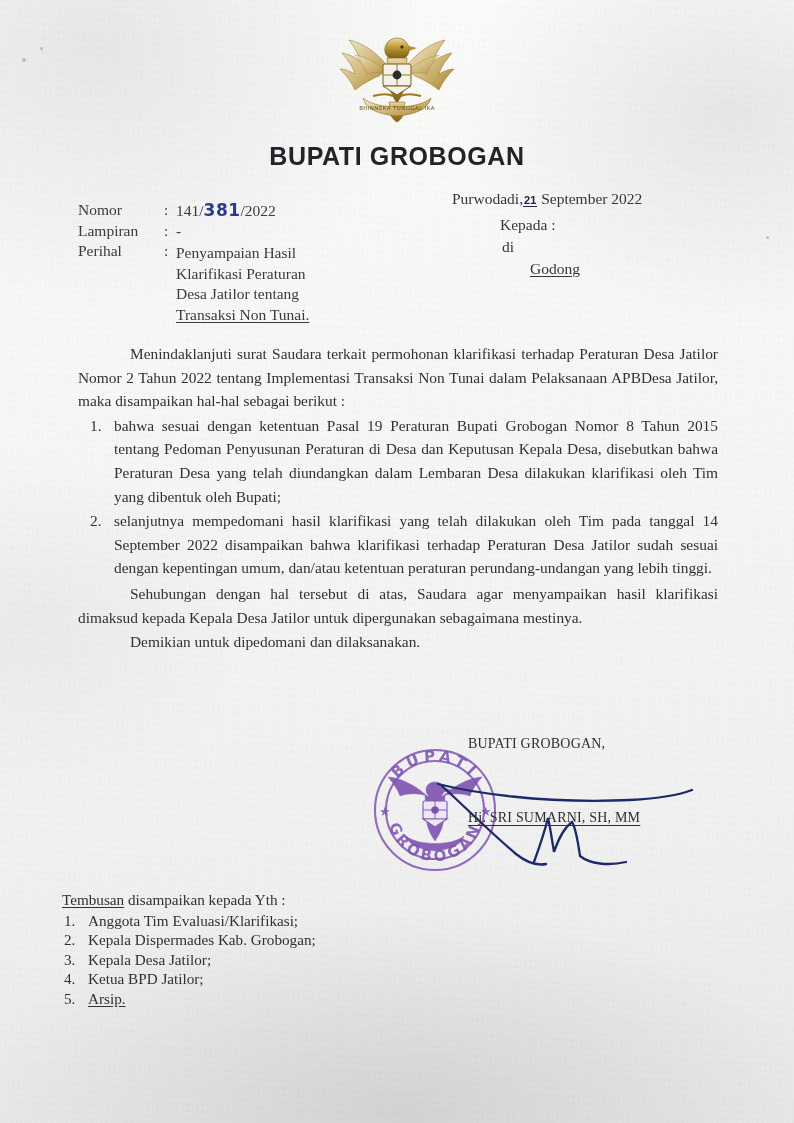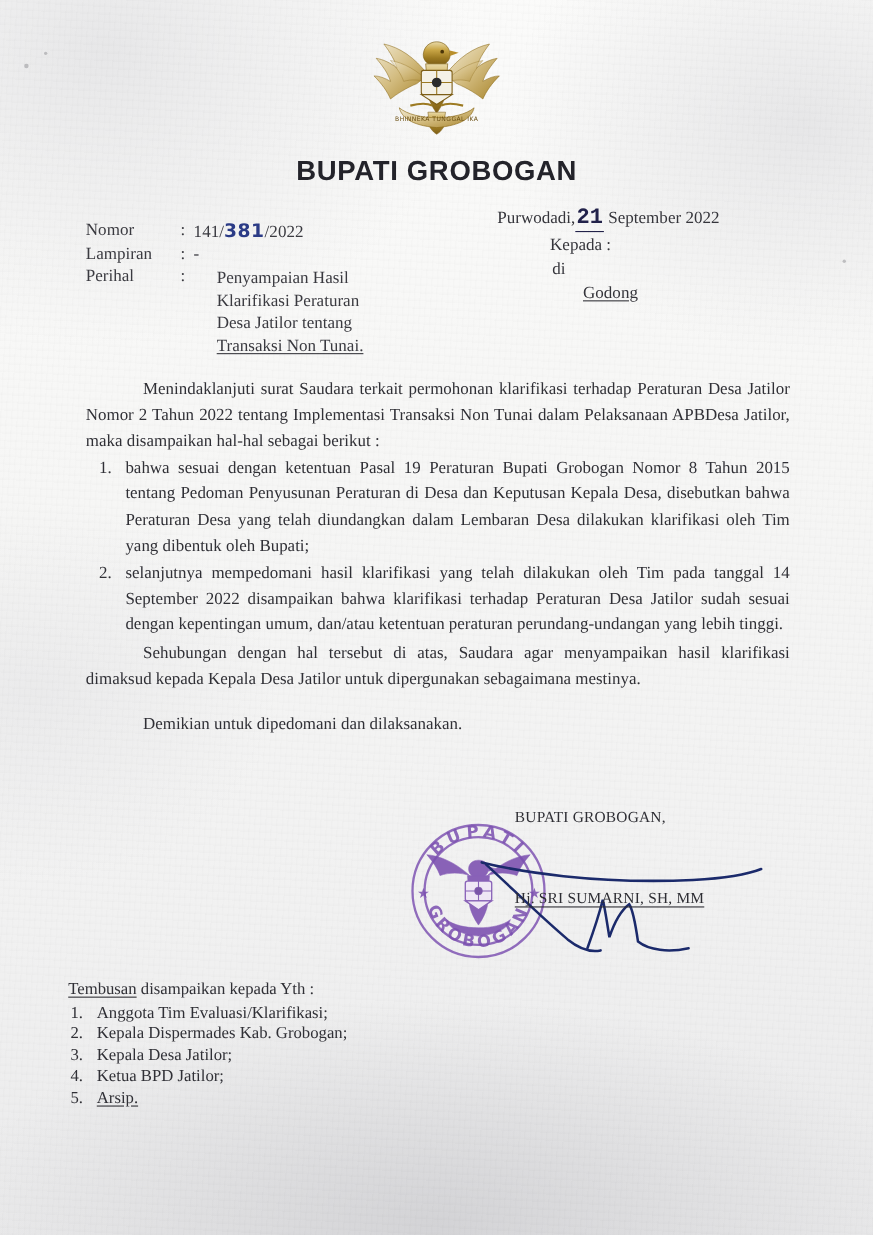--- a/index.html
+++ b/index.html
@@ -62,38 +62,38 @@
   .ref-label { width: 86px; flex: none; }
   .ref-colon { width: 12px; flex: none; }
   .ref-value { white-space: nowrap; }
   .hand-num {
     font-family: "DejaVu Sans", sans-serif;
     color: #2b3b86;
     font-weight: bold;
     font-size: 17px;
     letter-spacing: .5px;
   }
-  .perihal-lines { margin-top: 2px; margin-left: 21px; }
+  .perihal-lines { margin-top: 2px; }
   .perihal-lines div { line-height: 20.5px; white-space: nowrap; }
   .u { text-decoration: underline; text-underline-offset: 2px; }
 
   
   .recipient {
     position: absolute;
     top: 188px; left: 452px;
     font-size: 15.5px;
     line-height: 21px;
     color: #35353b;
   }
   .place-date { white-space: nowrap; }
   .hand-date {
-    font-family: Liberation Mono, monospace;
+    font-family: Liberation Sans, sans-serif;
     font-weight: bold;
     color: #22224a;
-    font-size: 20px;
+    font-size: 11px;
     border-bottom: 1.4px solid #22224a;
     padding: 0 1px;
   }
   .kepada { margin-left: 48px; margin-top: 3px; }
   .yth { margin-top: 2px; white-space: nowrap; letter-spacing:.2px; }
   .di { margin-left: 50px; margin-top: 1px; }
   .kota { margin-left: 78px; margin-top: 1px; }
 
   
   .body-wrap {
@@ -266,21 +266,21 @@
       <li>
         <span class="marker">1.</span>
         <span>bahwa sesuai dengan ketentuan Pasal 19 Peraturan Bupati Grobogan Nomor 8 Tahun 2015 tentang Pedoman Penyusunan Peraturan di Desa dan Keputusan Kepala Desa, disebutkan bahwa Peraturan Desa yang telah diundangkan dalam Lembaran Desa dilakukan klarifikasi oleh Tim yang dibentuk oleh Bupati;</span>
       </li>
       <li>
         <span class="marker">2.</span>
         <span>selanjutnya mempedomani hasil klarifikasi yang telah dilakukan oleh Tim pada tanggal 14 September 2022 disampaikan bahwa klarifikasi terhadap Peraturan Desa Jatilor sudah sesuai dengan kepentingan umum, dan/atau ketentuan peraturan perundang-undangan yang lebih tinggi.</span>
       </li>
     </ol>
     <p class="para indent" style="margin:2px 0 0;">Sehubungan dengan hal tersebut di atas, Saudara agar menyampaikan hasil klarifikasi dimaksud kepada Kepala Desa Jatilor untuk dipergunakan sebagaimana mestinya.</p>
-    <p class="para indent" style="margin:18px 0 0;">Demikian untuk dipedomani dan dilaksanakan.</p>
+    <p class="para indent" style="margin:1px 0 0;">Demikian untuk dipedomani dan dilaksanakan.</p>
   </div>
 
   <svg class="stamp" viewBox="0 0 158 128" aria-hidden="true">
     <g fill="none" stroke="#7b4fb0" stroke-width="2.1" opacity="0.82">
       <circle cx="79" cy="62" r="60"></circle>
       <circle cx="79" cy="62" r="49"></circle>
     </g>
     <g fill="#7b4fb0" opacity="0.85" font-family="DejaVu Sans, sans-serif" font-weight="bold">
       <path id="arcTop" d="M 30 62 A 49 49 0 0 1 128 62" fill="none"></path>
       <text font-size="15" letter-spacing="4.5">

